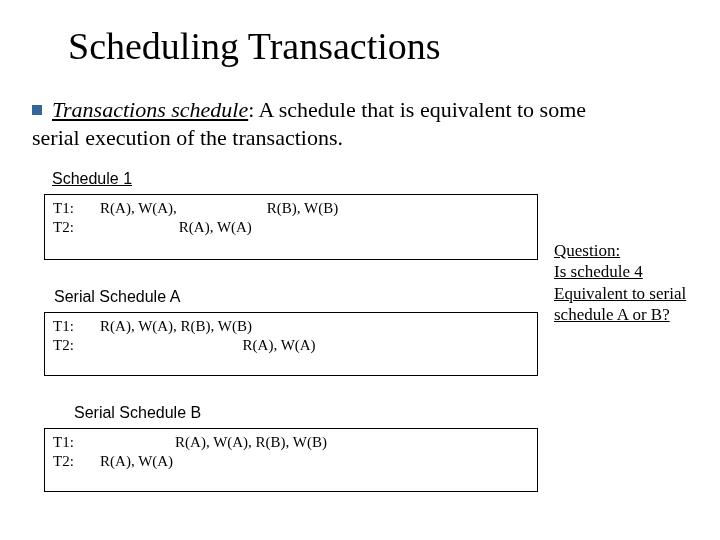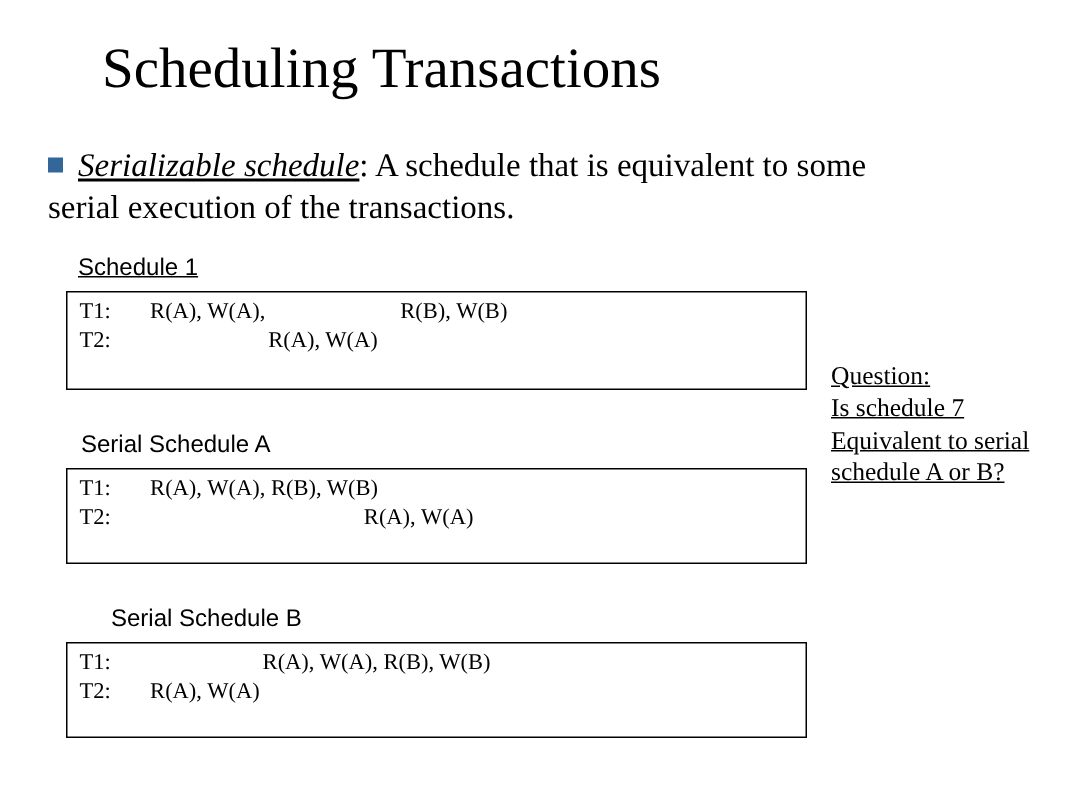--- a/index.html
+++ b/index.html
@@ -78,21 +78,21 @@
   }
 </style>
 </head>
 <body>
 
 <div class="slide">
 
   <div class="title">Scheduling Transactions</div>
 
   <div class="bullet-row">
-    <span class="sq"></span><span class="term">Serializable schedule</span><span>: A schedule that is equivalent to some serial execution of the transactions.</span>
+    <span class="sq"></span><span class="term">Transactions schedule</span><span>: A schedule that is equivalent to some serial execution of the transactions.</span>
   </div>
 
   <div class="label lab1">Schedule 1</div>
   <div class="box box1">
     <div class="row">T1:       R(A), W(A),                        R(B), W(B)</div>
     <div class="row">T2:                            R(A), W(A)</div>
   </div>
 
   <div class="label labA">Serial Schedule A</div>
   <div class="box boxA">
@@ -101,18 +101,18 @@
   </div>
 
   <div class="label labB">Serial Schedule B</div>
   <div class="box boxB">
     <div class="row">T1:                           R(A), W(A), R(B), W(B)</div>
     <div class="row">T2:       R(A), W(A)</div>
   </div>
 
   <div class="question">
     <div>Question:</div>
-    <div>Is schedule 7</div>
+    <div>Is schedule 4</div>
     <div>Equivalent to serial</div>
     <div>schedule A or B?</div>
   </div>
 
 </div>
 
 </body></html>

